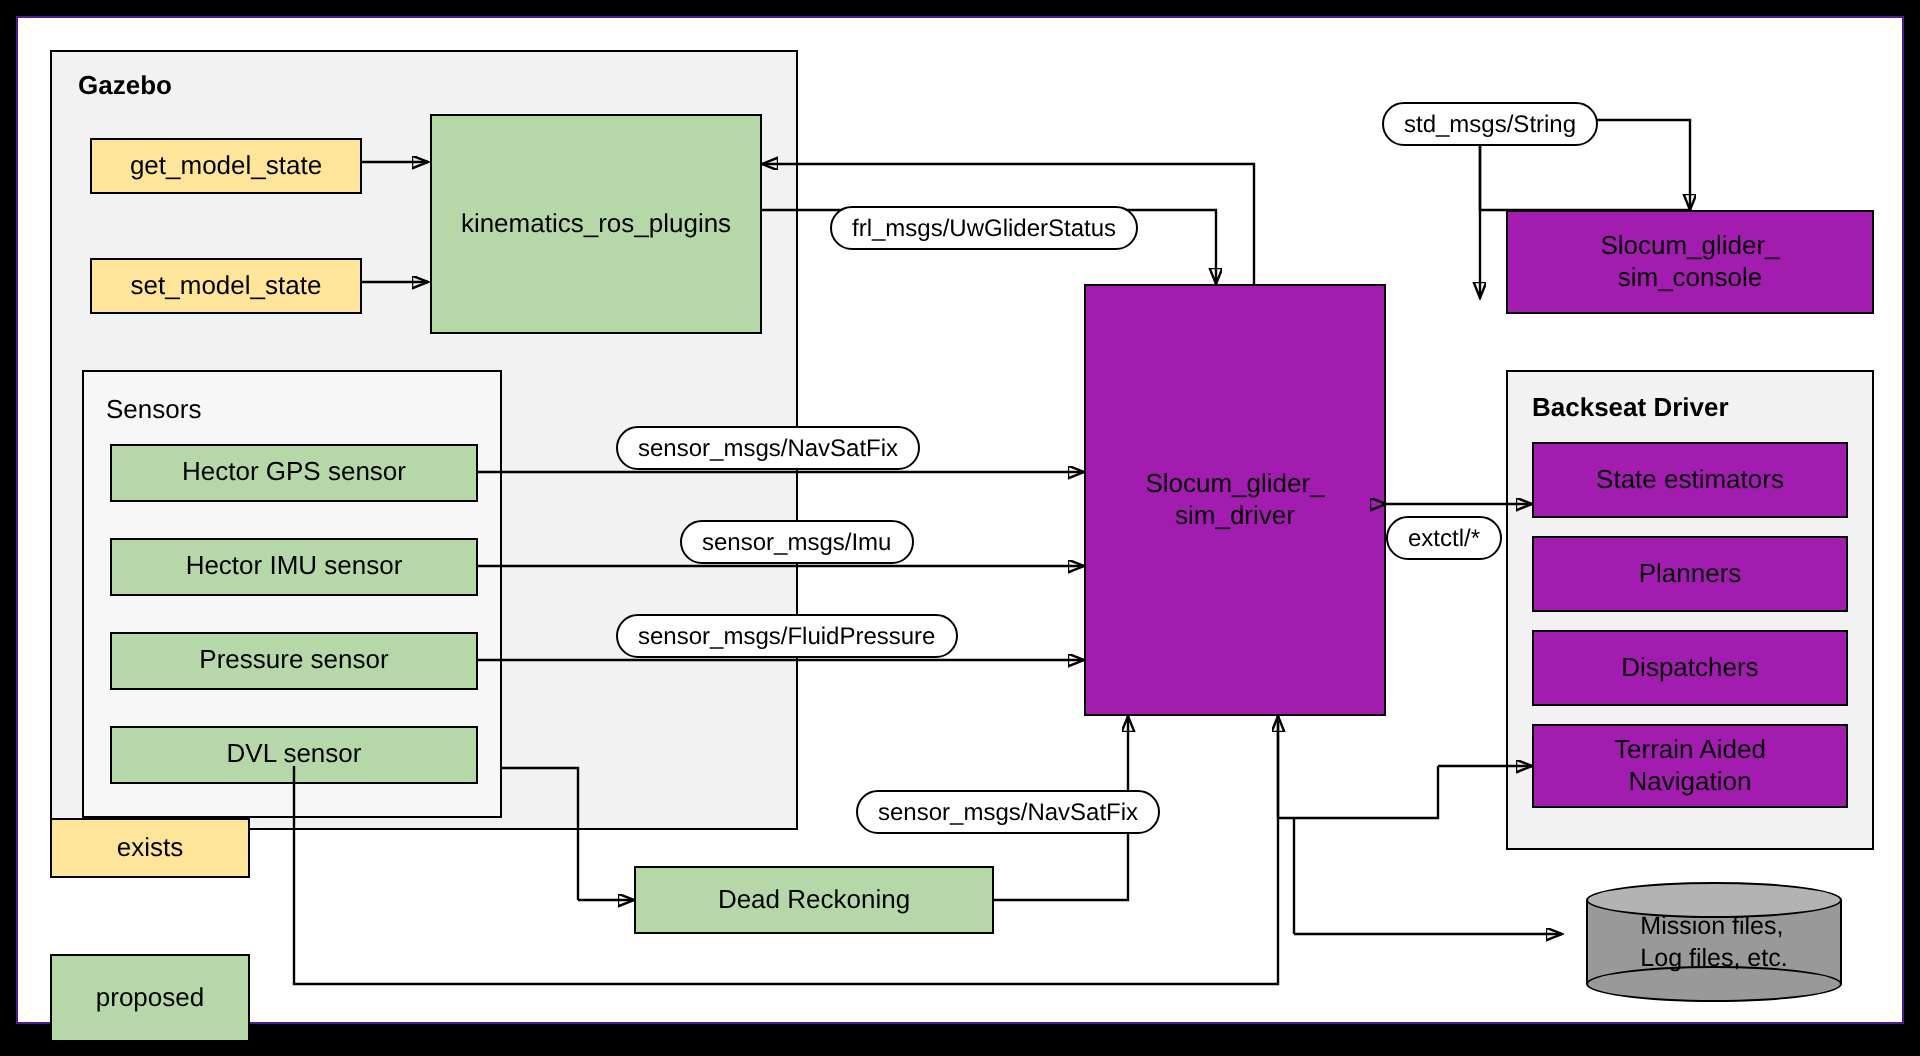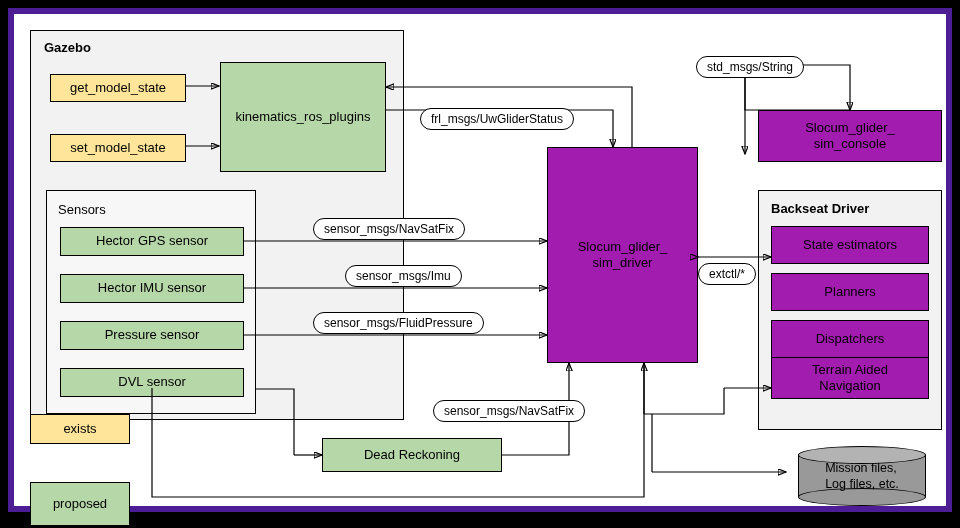--- a/index.html
+++ b/index.html
@@ -1,21 +1,21 @@
 <!DOCTYPE html>
 <html><head>
 <meta charset="utf-8">
 <style>
   * { box-sizing: border-box; }
   html, body { margin:0; padding:0; background:#000; }
   body { width:960px; height:528px; font-family:"Liberation Sans", sans-serif; }
 
   #canvas {
     position:absolute; left:8px; top:8px; width:944px; height:504px;
-    background:#ffffff; border:6px solid #4c1d95;
+    background:#ffffff; border:1px solid #4c1d95;
   }
 
   .box { position:absolute; border:1px solid #000; display:flex;
          align-items:center; justify-content:center; text-align:center;
          font-size:13px; color:#000; line-height:1.25; padding:2px; }
 
   .grp { position:absolute; border:1px solid #000; background:#f2f2f2; }
   .grp-title { position:absolute; font-size:13px; font-weight:bold; color:#000; }
 
   .yellow { background:#ffe599; }
@@ -116,21 +116,21 @@
 
   <div class="box purple" style="left:744px; top:96px; width:184px; height:52px; white-space:pre-line;">Slocum_glider_
 sim_console</div>
 
   <div class="grp" style="left:744px; top:176px; width:184px; height:240px;"></div>
   <div class="grp-title" style="left:757px; top:187px;">Backseat Driver</div>
 
   <div class="box purple" style="left:757px; top:212px; width:158px; height:38px;">State estimators</div>
   <div class="box purple" style="left:757px; top:259px; width:158px; height:38px;">Planners</div>
   <div class="box purple" style="left:757px; top:306px; width:158px; height:38px;">Dispatchers</div>
-  <div class="box purple" style="left:757px; top:343px; width:158px; height:42px; white-space:pre-line;">Terrain Aided
+  <div class="box purple" style="left:757px; top:353px; width:158px; height:42px; white-space:pre-line;">Terrain Aided
 Navigation</div>
 
   <div class="box green" style="left:308px; top:424px; width:180px; height:34px;">Dead Reckoning</div>
 
   <div class="db" style="left:772px; top:432px; width:128px; height:60px;">
     <div class="cyl-body"></div>
     <div class="cyl-bot"></div>
     <div class="cyl-top"></div>
     <div class="cyl-label" style="white-space:pre-line;">Mission files,
 Log files, etc.</div>

